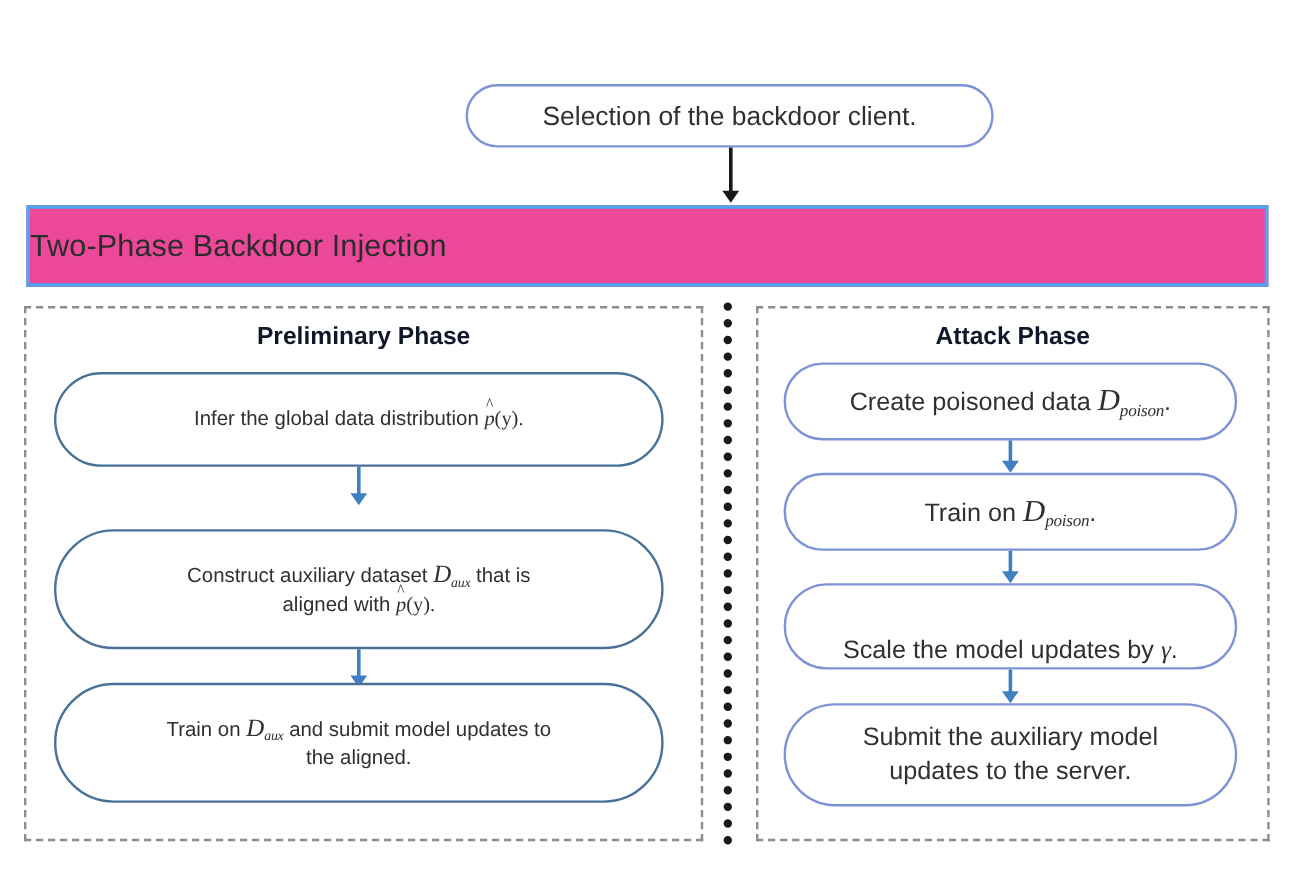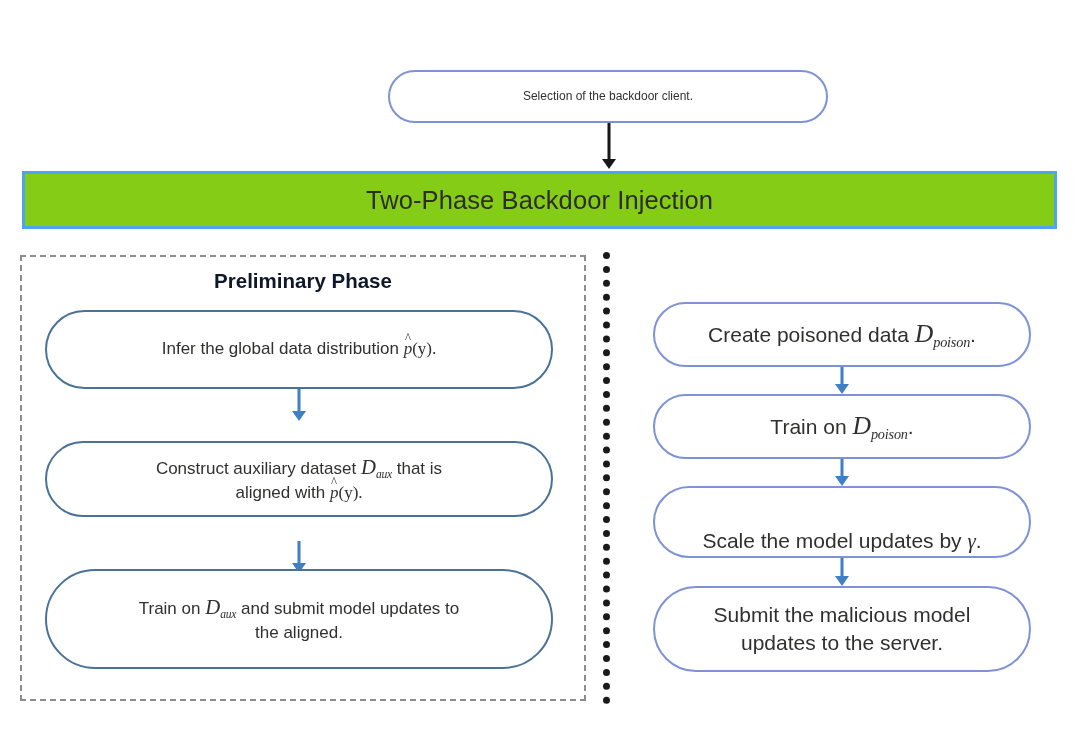--- a/index.html
+++ b/index.html
@@ -37,36 +37,35 @@
   }
 
   
   #top-node {
     left: 388px;
     top: 70px;
     width: 440px;
     height: 53px;
     border: 2.2px solid #7e92d6;
     border-radius: 27px;
-    font-size: 12px;
+    font-size: 22px;
   }
 
   
   #banner {
     position: absolute;
     left: 22px;
     top: 171px;
     width: 1035px;
-    height: 58px;
+    height: 68px;
     box-sizing: border-box;
-    background: #84cc16;
+    background: #ec4899;
     border: 3px solid #4fa4f2;
     display: flex;
     align-items: center;
-    justify-content: center;
     font-size: 25.5px;
     color: #2c2c2b;
     letter-spacing: 0.1px;
   }
 
   
   .arrow {
     position: absolute;
   }
   .arrow .shaft {
@@ -175,33 +174,36 @@
   </div>
 
   <div id="banner">
     <span>Two-Phase Backdoor Injection</span>
   </div>
 
   <div class="panel" id="panel-left">
     <div class="panel-title">Preliminary Phase</div>
   </div>
 
+  <div class="panel" id="panel-right">
+    <div class="panel-title">Attack Phase</div>
+  </div>
 
   <div id="divider"></div>
 
   <div class="node node-left" id="L0" style="left:45px; top:310px; width:508px; height:79px; border-radius:40px;">
     <div class="node-text"><span>Infer the global data distribution </span><span class="hatp">p</span><span class="mi-up">(</span><span class="mi-up">y</span><span class="mi-up">).</span></div>
   </div>
 
   <div class="arrow blue" style="left:291px; top:389px; width:16px; height:32px;">
     <div class="shaft"></div>
     <div class="head"></div>
   </div>
 
-  <div class="node node-left" id="L1" style="left:45px; top:441px; width:508px; height:76px; border-radius:50px;">
+  <div class="node node-left" id="L1" style="left:45px; top:441px; width:508px; height:100px; border-radius:50px;">
     <div class="node-text"><span>Construct auxiliary dataset </span><span class="big-d">D</span><span class="sub">aux</span><span> that is</span><br><span>aligned with </span><span class="hatp">p</span><span class="mi-up">(</span><span class="mi-up">y</span><span class="mi-up">).</span></div>
   </div>
 
   <div class="arrow blue" style="left:291px; top:541px; width:16px; height:32px;">
     <div class="shaft"></div>
     <div class="head"></div>
   </div>
 
   <div class="node node-left" id="L2" style="left:45px; top:569px; width:508px; height:100px; border-radius:50px;">
     <div class="node-text"><span>Train on </span><span class="big-d">D</span><span class="sub">aux</span><span> and submit model updates to</span><br><span>the aligned.</span></div>
@@ -228,16 +230,16 @@
   <div class="node node-right" id="R2" style="left:653px; top:486px; width:378px; height:72px; border-radius:36px;align-items:flex-end;">
     <div class="node-text"><span>Scale the model updates by </span><span class="gamma">γ</span><span>.</span></div>
   </div>
 
   <div class="arrow blue" style="left:834px; top:558px; width:16px; height:28px;">
     <div class="shaft"></div>
     <div class="head"></div>
   </div>
 
   <div class="node node-right" id="R3" style="left:653px; top:586px; width:378px; height:86px; border-radius:43px;">
-    <div class="node-text"><span>Submit the malicious model</span><br><span>updates to the server.</span></div>
+    <div class="node-text"><span>Submit the auxiliary model</span><br><span>updates to the server.</span></div>
   </div>
 
 </div>
 
 </body></html>

